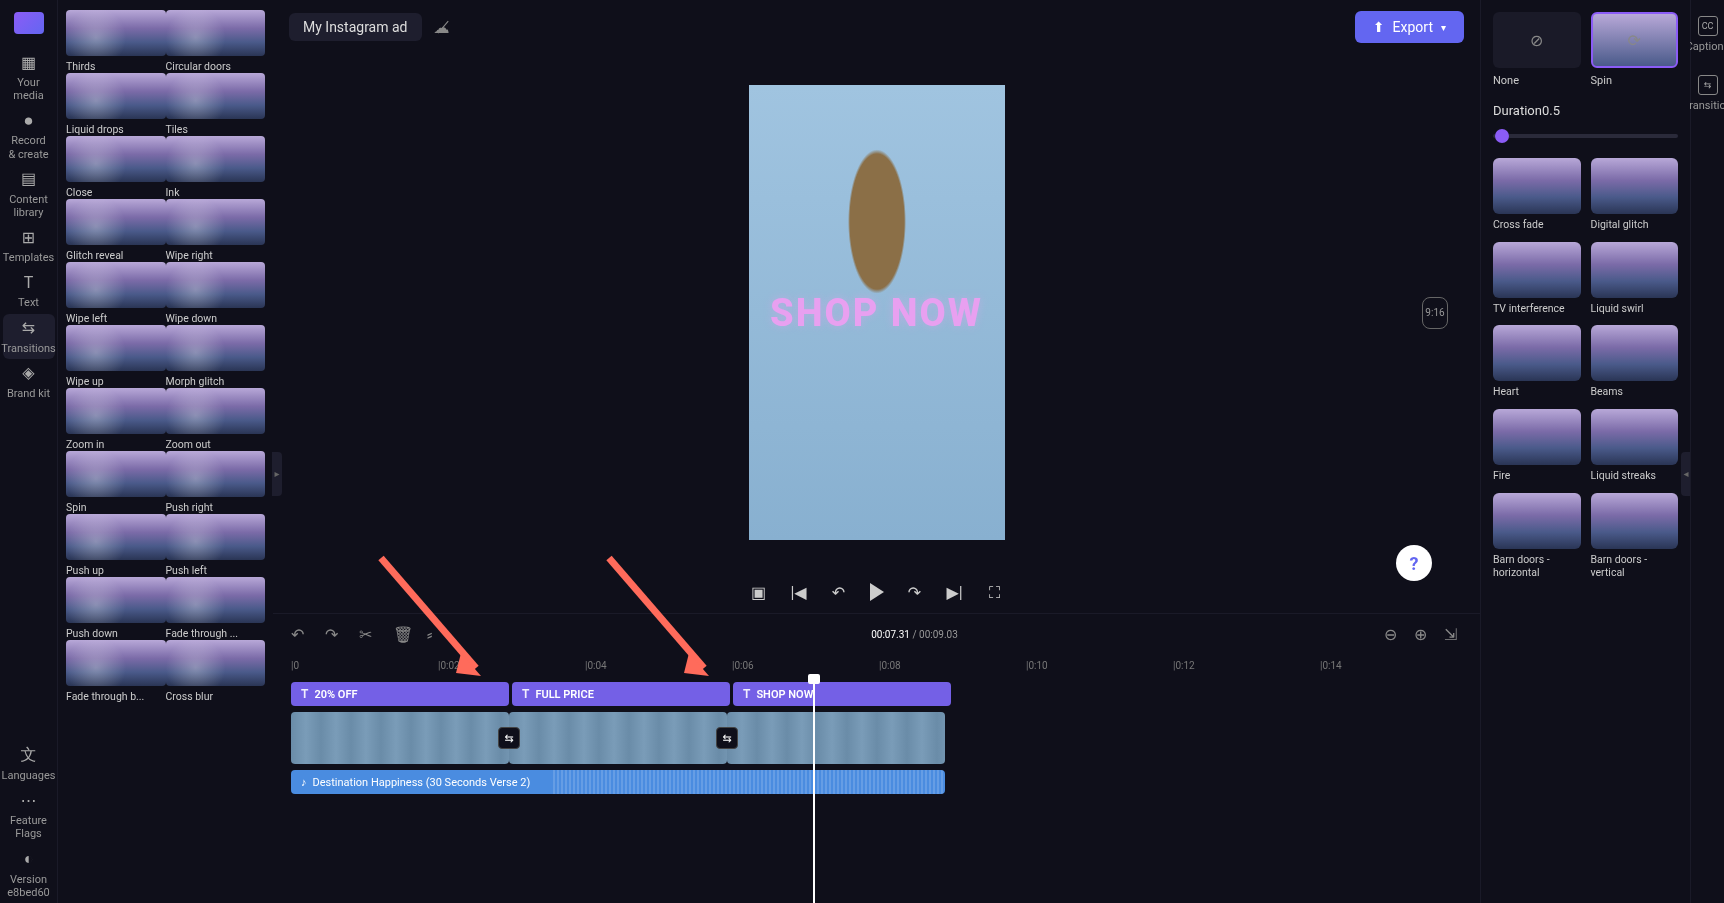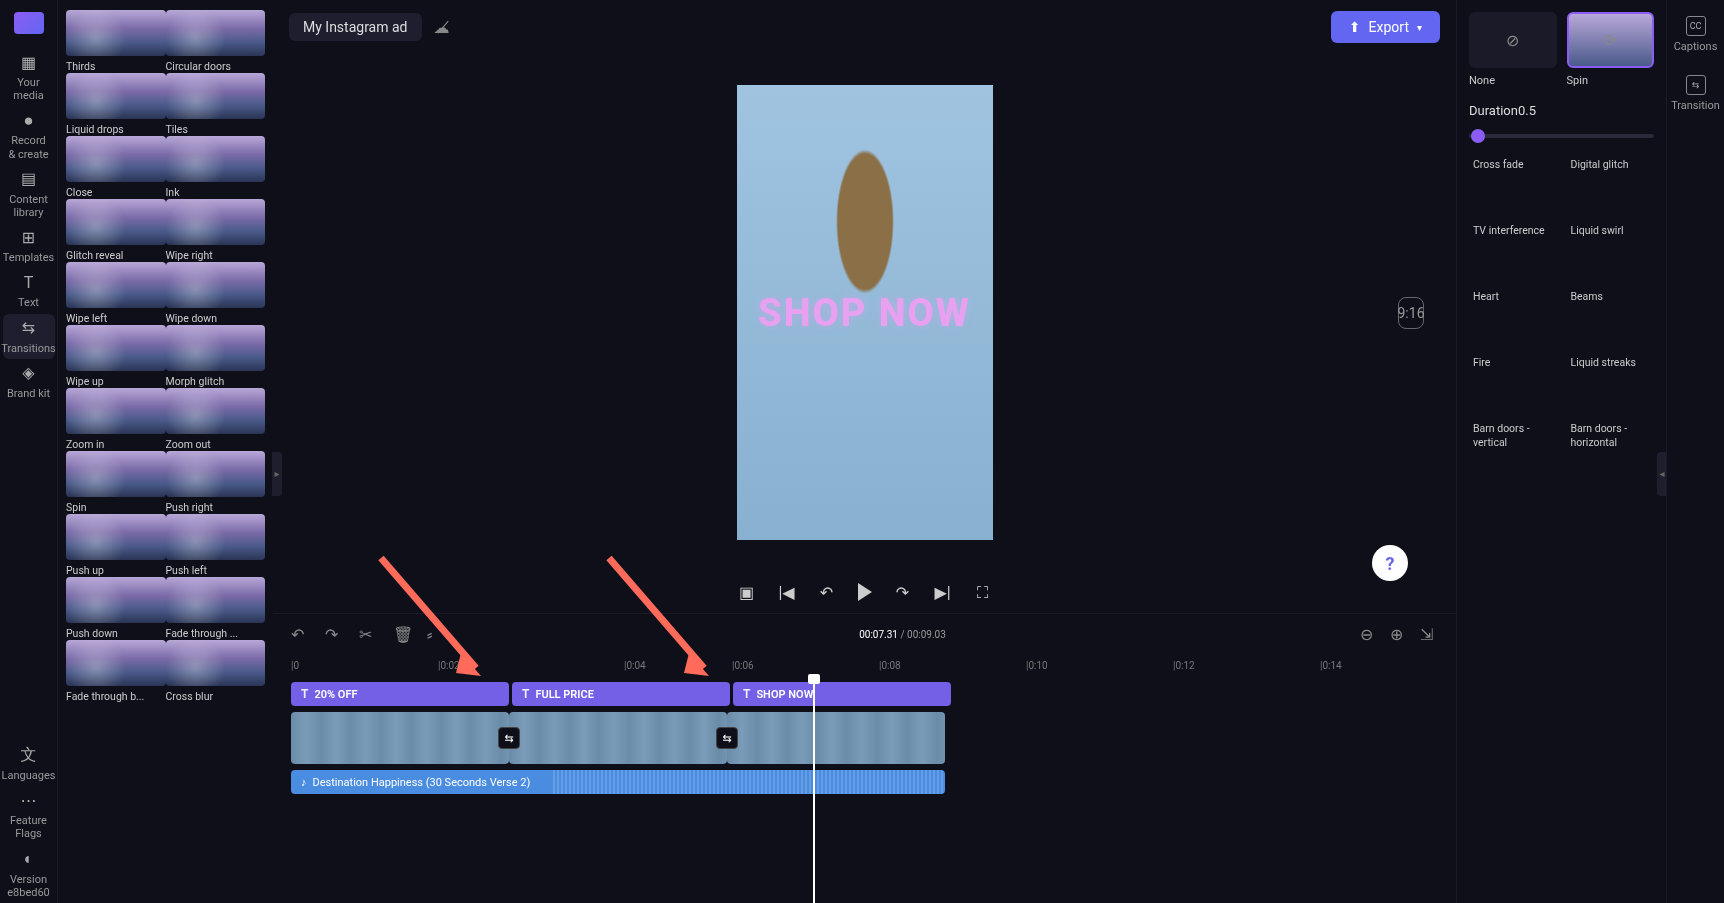--- a/index.html
+++ b/index.html
@@ -19,21 +19,21 @@
 .center{flex:1;display:flex;flex-direction:column;background:#0f0f1a;min-width:0}
 .top-bar{height:54px;display:flex;align-items:center;padding:8px 16px;justify-content:space-between}
 .title-area{display:flex;align-items:center;gap:12px}
 .proj-title{background:#1e1e2e;padding:6px 14px;border-radius:6px;font-size:14px;color:#ddd}
 .cloud-icon{color:#888;font-size:16px}
 .export-btn{background:#6366f1;color:#fff;padding:8px 18px;border-radius:6px;font-size:14px;display:flex;align-items:center;gap:8px;cursor:pointer}
 .preview-area{flex:1;display:flex;align-items:center;justify-content:center;position:relative}
 .preview-frame{width:256px;height:455px;background:linear-gradient(180deg,#8fb8d8,#6a9cc8);position:relative;overflow:hidden;display:flex;align-items:center;justify-content:center}
 .preview-person{position:absolute;inset:0;background:radial-gradient(ellipse at 50% 30%,#8b6f47 15%,transparent 16%),linear-gradient(180deg,#a0c4e0 0%,#88b0d0 100%)}
 .preview-text{font-size:38px;font-weight:800;color:#e8a0f0;letter-spacing:2px;z-index:2;text-shadow:0 0 8px rgba(232,160,240,.4)}
-.aspect-badge{position:absolute;right:32px;top:50%;transform:translateY(-50%);width:26px;height:32px;border:1.5px solid #666;border-radius:8px;display:flex;align-items:center;justify-content:center;font-size:14px;color:#999}
+.aspect-badge{position:absolute;right:32px;top:50%;transform:translateY(-50%);width:26px;height:32px;border:1.5px solid #666;border-radius:8px;display:flex;align-items:center;justify-content:center;font-size:10px;color:#999}
 .help-btn{position:absolute;right:48px;bottom:-10px;width:36px;height:36px;background:#fff;border-radius:50%;display:flex;align-items:center;justify-content:center;color:#6366f1;font-weight:bold;font-size:18px}
 .playback{display:flex;align-items:center;justify-content:center;gap:22px;padding:12px;color:#ccc}
 .play-btn{width:0;height:0;border-left:14px solid #ccc;border-top:9px solid transparent;border-bottom:9px solid transparent}
 .pb-icon{width:18px;height:18px;cursor:pointer;display:flex;align-items:center;justify-content:center}
 .timeline-area{height:290px;background:#0f0f1a;border-top:1px solid #1a1a28;display:flex;flex-direction:column;position:relative}
 .tl-toolbar{height:40px;display:flex;align-items:center;justify-content:space-between;padding:0 18px}
 .tl-tools{display:flex;gap:16px;color:#888}
 .tl-tool{width:18px;height:18px;cursor:pointer}
 .tl-time{font-size:10px;color:#999}
 .tl-time .cur{color:#fff}
@@ -57,24 +57,24 @@
 .right-panel{width:210px;background:#0f0f1a;padding:12px;border-left:1px solid #1a1a28;display:flex;flex-direction:column;gap:10px;overflow-y:auto}
 .rp-top{display:flex;gap:10px}
 .rp-opt{flex:1;display:flex;flex-direction:column;gap:6px;cursor:pointer}
 .rp-opt-thumb{height:56px;background:#1a1a28;border-radius:6px;display:flex;align-items:center;justify-content:center;color:#888}
 .rp-opt.selected .rp-opt-thumb{background:linear-gradient(180deg,#b8a8d8,#4a5a8a);border:2px solid #8b5cf6}
 .rp-opt-label{font-size:11px;color:#ccc}
 .duration-row{display:flex;justify-content:flex-start;align-items:center;font-size:13px;color:#ddd;margin-top:6px}
 .slider{height:4px;background:#2a2a3a;border-radius:2px;position:relative;margin-top:6px}
 .slider-thumb{position:absolute;left:2px;top:-5px;width:14px;height:14px;background:#8b5cf6;border-radius:50%}
 .rp-grid{display:grid;grid-template-columns:1fr 1fr;gap:10px;margin-top:10px}
-.rp-item{display:flex;flex-direction:row;gap:4px;cursor:pointer}
+.rp-item{display:flex;flex-direction:column;gap:4px;cursor:pointer}
 .rp-thumb{height:56px;background:linear-gradient(180deg,#b8a8d8 0%,#7b6ba8 40%,#4a5a8a 70%,#2a3555 100%);border-radius:6px}
 .rp-label{font-size:10.5px;color:#ccc;line-height:1.3}
-.far-right{width:58px;background:#0f0f1a;display:flex;flex-direction:column;align-items:center;padding-top:12px;gap:14px;border-left:1px solid #1a1a28}
+.far-right{width:34px;background:#0f0f1a;display:flex;flex-direction:column;align-items:center;padding-top:12px;gap:14px;border-left:1px solid #1a1a28}
 .collapse-handle{position:absolute;left:-1px;top:50%;width:10px;height:44px;background:#1e1e2e;border-radius:0 4px 4px 0;display:flex;align-items:center;justify-content:center;color:#666;font-size:10px;cursor:pointer}
 </style>
 </head>
 <body>
 
 <div class="far-left">
   <div class="logo"></div>
   <div id="nav-main">
       <div class="nav-item">
         <div class="nav-icon">▦</div>
@@ -262,21 +262,21 @@
       </div>
       <div class="tl-zoom">
         <div class="tl-tool">⊖</div>
         <div class="tl-tool">⊕</div>
         <div class="tl-tool">⇲</div>
       </div>
     </div>
     <div class="tl-ruler" id="ruler">
         <span style="left: 18px;">|0</span>
         <span style="left: 165px;">|0:02</span>
-        <span style="left: 312px; margin-left: 39px;">|0:04</span>
+        <span style="left: 312px;">|0:04</span>
         <span style="left: 459px;">|0:06</span>
         <span style="left: 606px;">|0:08</span>
         <span style="left: 753px;">|0:10</span>
         <span style="left: 900px;">|0:12</span>
         <span style="left: 1047px;">|0:14</span>
       </div>
     <div class="tl-tracks">
       <div class="playhead"></div>
 
       <div class="arrow" style="left:88px;top:-134px">
@@ -370,25 +370,25 @@
       <div class="rp-item">
         <div class="rp-thumb"></div>
         <div class="rp-label">Fire</div>
       </div>
       <div class="rp-item">
         <div class="rp-thumb"></div>
         <div class="rp-label">Liquid streaks</div>
       </div>
       <div class="rp-item">
         <div class="rp-thumb"></div>
+        <div class="rp-label">Barn doors - horizontal</div>
+      </div>
+      <div class="rp-item">
+        <div class="rp-thumb"></div>
         <div class="rp-label">Barn doors - vertical</div>
-      </div>
-      <div class="rp-item">
-        <div class="rp-thumb"></div>
-        <div class="rp-label">Barn doors - horizontal</div>
       </div>
     </div>
   <div style="position:absolute;right:-1px;top:50%;width:10px;height:44px;background:#1e1e2e;border-radius:4px 0 0 4px;display:flex;align-items:center;justify-content:center;color:#666;font-size:10px">◂</div>
 </div>
 
 <div class="far-right" id="far-right">
     <div class="nav-item">
       <div class="nav-icon" style="border:1px solid #888;border-radius:3px;font-size:9px;padding:2px">CC</div>
       <div class="nav-label">Captions</div>
     </div>

